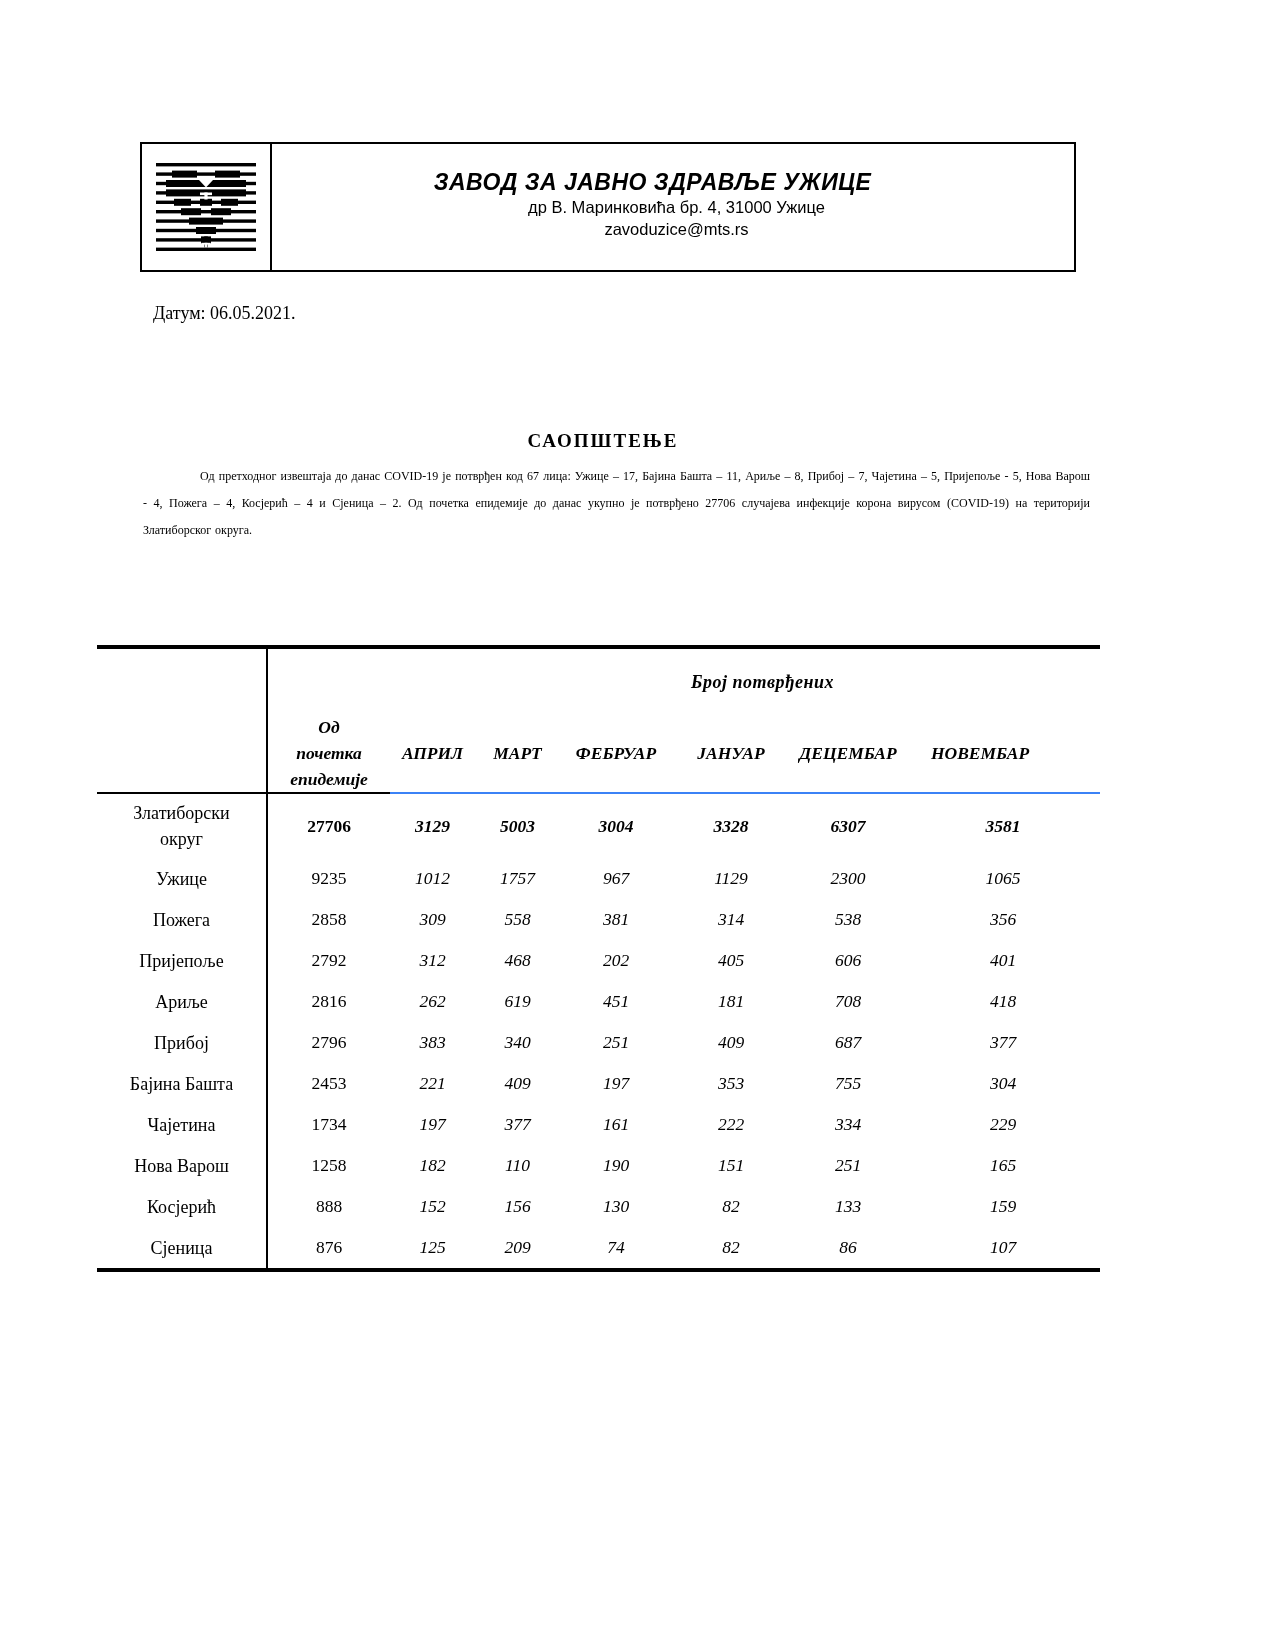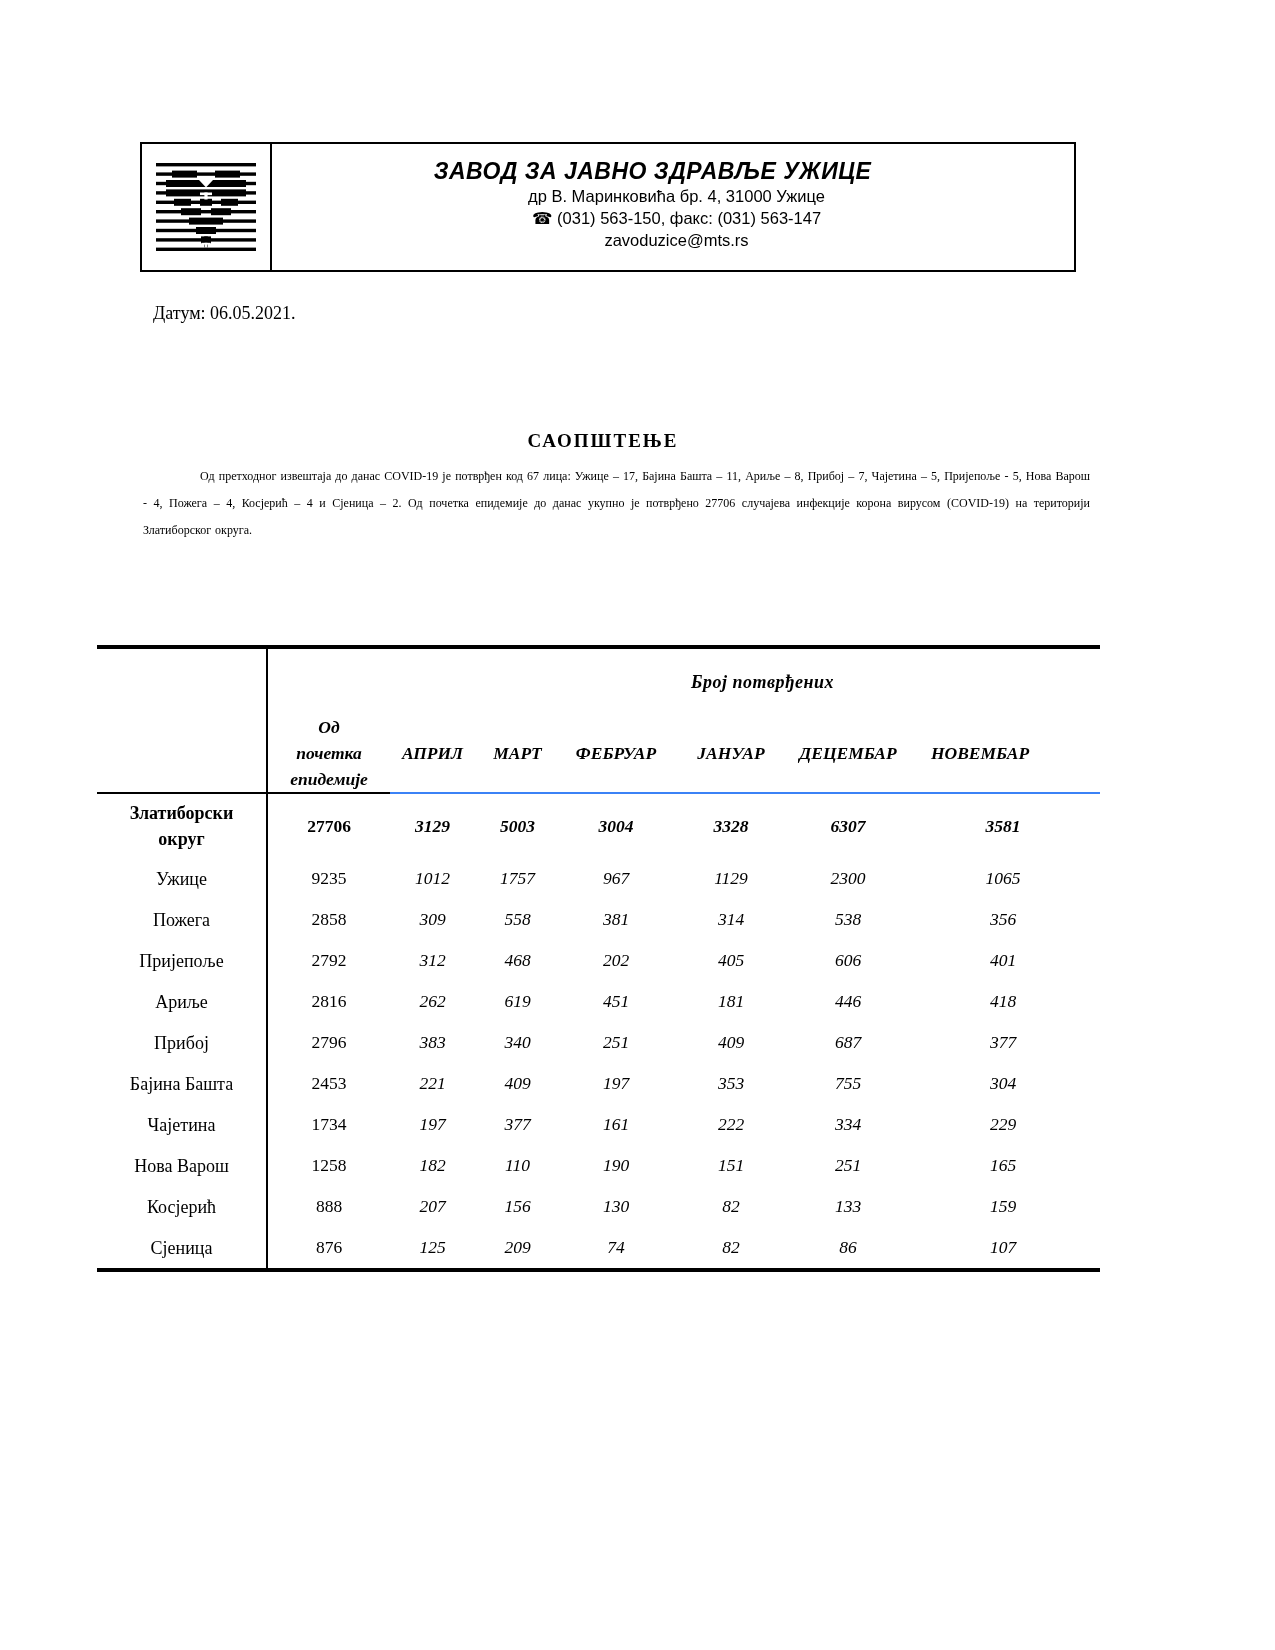--- a/index.html
+++ b/index.html
@@ -144,21 +144,21 @@
   }
   td.label-cell {
     border-right: 2px solid #000;
     font-size: 18px;
     white-space: pre-line;
     line-height: 26px;
   }
   td.month-cell { font-style: italic; }
   td.last { padding-right: 46px; }
   tr.total-row td { height: 64px; font-weight: bold; }
-  tr.total-row td.label-cell { font-weight: bold; }
+  tr.total-row td.label-cell { font-weight: normal; }
 
   
   .logo-svg { display: block; }
 </style>
 </head>
 <body>
 
 <div class="page">
 
   <div class="letterhead">
@@ -194,21 +194,20 @@
           <rect x="46" y="29.5" width="12" height="2.6"></rect>
           <rect x="50.4" y="29.5" width="3.2" height="7"></rect>
           <rect x="47.5" y="79.8" width="9" height="1.8"></rect>
           <rect x="50.6" y="79.8" width="2.8" height="4.5"></rect>
         </g>
       </svg>
     </div>
     <div class="head-cell">
       <div class="inst-name">ЗАВОД ЗА ЈАВНО ЗДРАВЉЕ УЖИЦЕ</div>
       <div class="inst-line">др В. Маринковића бр. 4, 31000 Ужице</div>
-      <div class="inst-line"><span>☎</span> <span>(031) 563-150, факс: (031) 563-147</span></div>
       <div class="inst-line">zavoduzice@mts.rs</div>
     </div>
   </div>
 
   <div class="date-line">Датум: 06.05.2021.</div>
 
   <div class="doc-title">САОПШТЕЊЕ</div>
 
   <div class="body-par">Од претходног извештаја до данас COVID-19 је потврђен код 67 лица: Ужице – 17, Бајина Башта – 11, Ариље – 8, Прибој – 7, Чајетина – 5, Пријепоље - 5, Нова Варош - 4, Пожега – 4, Косјерић – 4 и Сјеница – 2. Од почетка епидемије до данас укупно је потврђено 27706 случајева инфекције корона вирусом (COVID-19) на територији Златиборског округа.</div>
 
@@ -283,21 +282,21 @@
           <td class="month-cell">606</td>
           <td class="month-cell last">401</td>
         </tr>
         <tr>
           <td class="label-cell">Ариље</td>
           <td class="total-cell">2816</td>
           <td class="month-cell">262</td>
           <td class="month-cell">619</td>
           <td class="month-cell">451</td>
           <td class="month-cell">181</td>
-          <td class="month-cell">446</td>
+          <td class="month-cell">708</td>
           <td class="month-cell last">418</td>
         </tr>
         <tr>
           <td class="label-cell">Прибој</td>
           <td class="total-cell">2796</td>
           <td class="month-cell">383</td>
           <td class="month-cell">340</td>
           <td class="month-cell">251</td>
           <td class="month-cell">409</td>
           <td class="month-cell">687</td>
@@ -329,21 +328,21 @@
           <td class="month-cell">182</td>
           <td class="month-cell">110</td>
           <td class="month-cell">190</td>
           <td class="month-cell">151</td>
           <td class="month-cell">251</td>
           <td class="month-cell last">165</td>
         </tr>
         <tr>
           <td class="label-cell">Косјерић</td>
           <td class="total-cell">888</td>
-          <td class="month-cell">207</td>
+          <td class="month-cell">152</td>
           <td class="month-cell">156</td>
           <td class="month-cell">130</td>
           <td class="month-cell">82</td>
           <td class="month-cell">133</td>
           <td class="month-cell last">159</td>
         </tr>
         <tr>
           <td class="label-cell">Сјеница</td>
           <td class="total-cell">876</td>
           <td class="month-cell">125</td>

